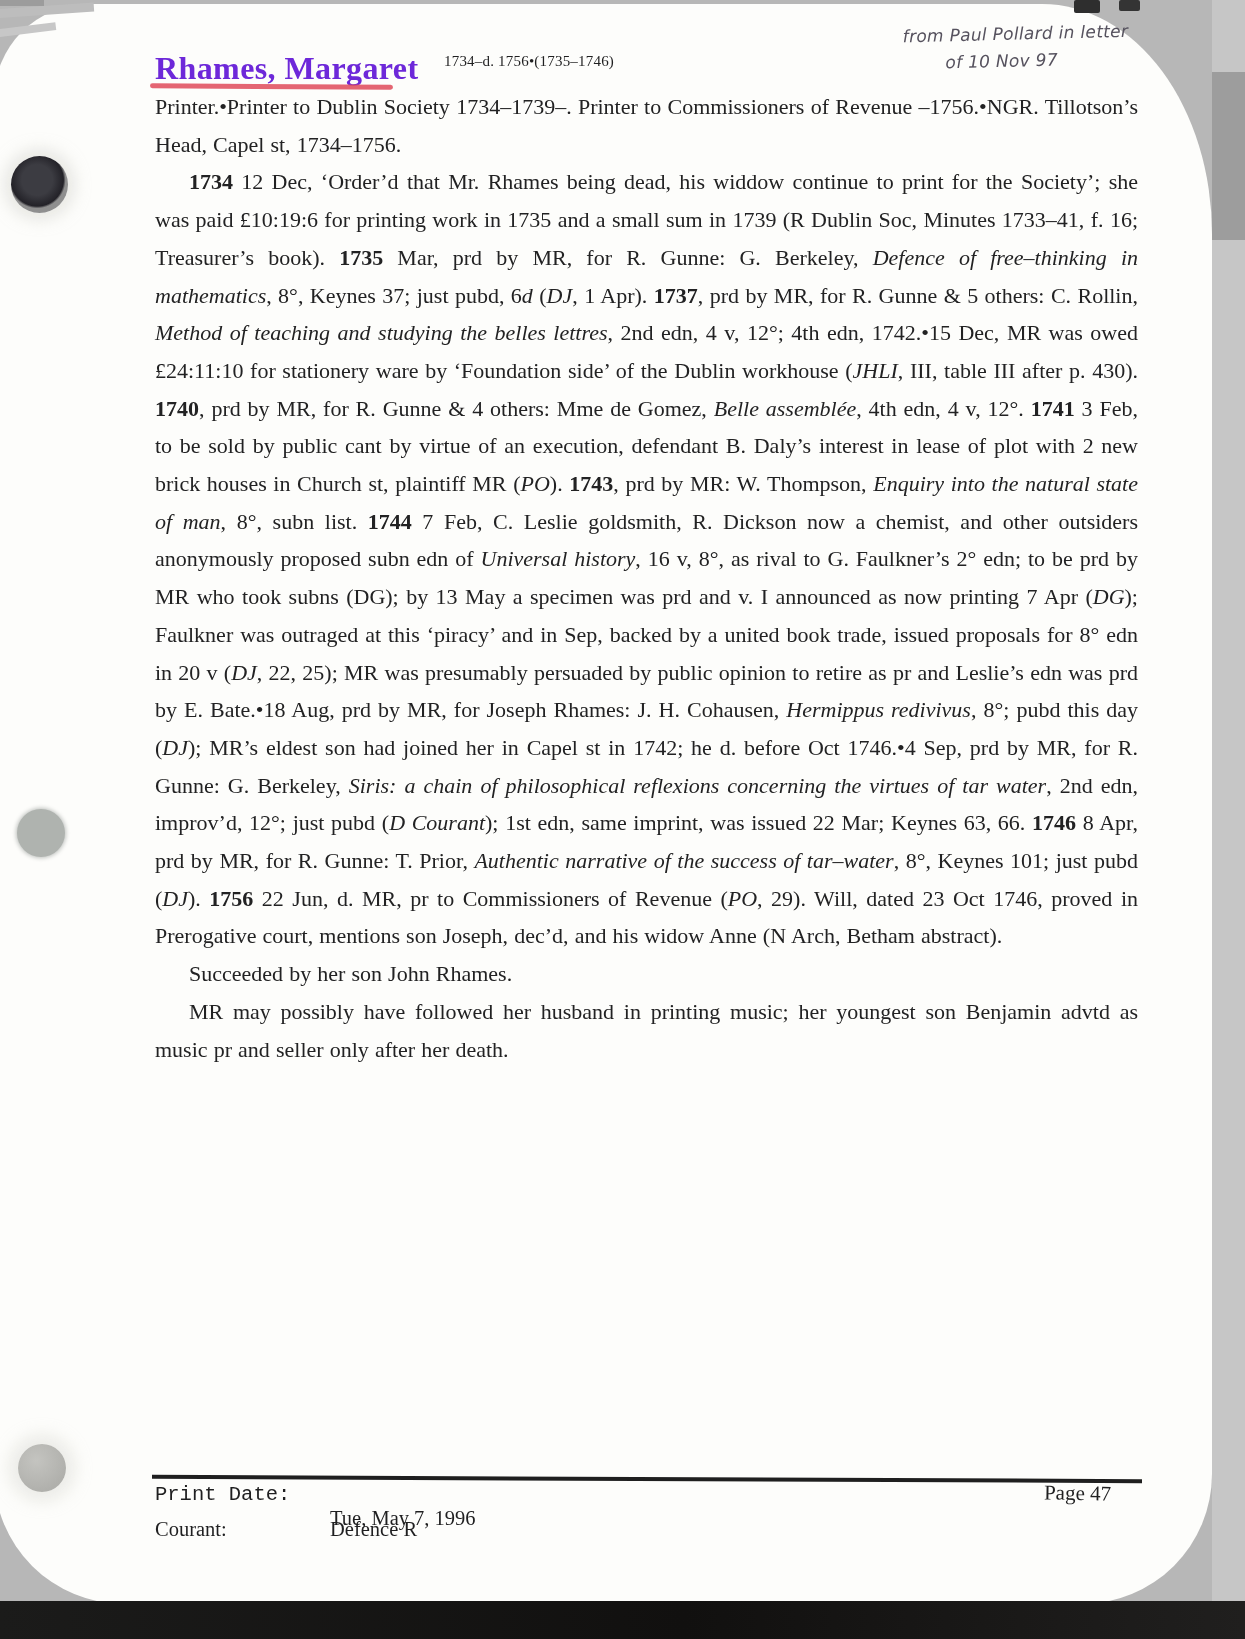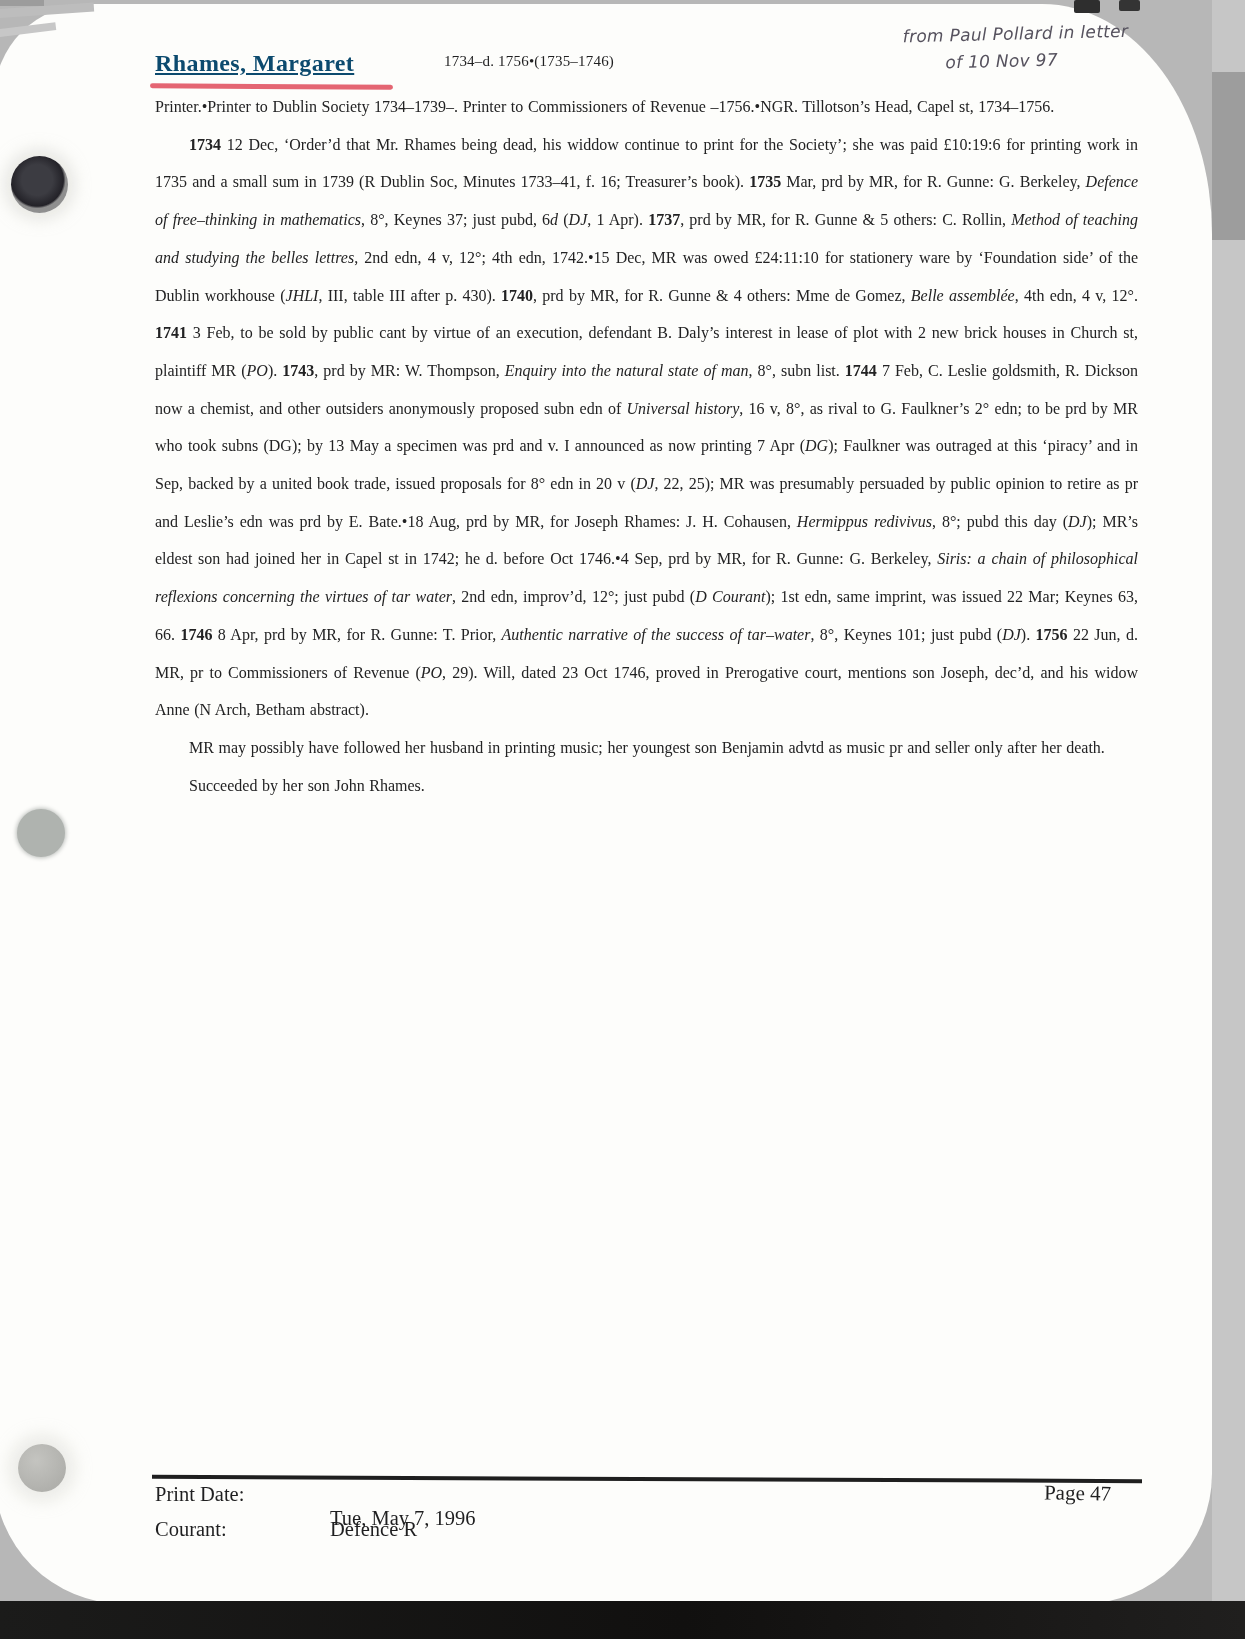--- a/index.html
+++ b/index.html
@@ -25,42 +25,42 @@
   .hole{position:absolute;border-radius:50%;}
   .hole-top{left:11px;top:156px;width:57px;height:57px;
     background:radial-gradient(circle at 46% 42%,#3c3c42 0 34%,#232228 58%,#8f8f8f 63% 74%,#cfcfcd 88%,rgba(230,230,228,0) 100%);
     box-shadow:0 0 14px 8px rgba(215,215,210,.5);}
   .hole-mid{left:17px;top:809px;width:48px;height:48px;background:#afb3af;box-shadow:0 0 4px 1px #bcbfbc;}
   .hole-bot{left:18px;top:1444px;width:48px;height:48px;
     background:radial-gradient(circle at 38% 34%,#c4c4c0,#b0b0ac 72%);
     box-shadow:0 0 16px 10px rgba(205,205,198,.35);}
 
   
-  .entry-name{position:absolute;left:155px;top:50px;font-size:24px;font-weight:bold;letter-spacing:.4px;color:#0c4a6e;text-decoration:underline;}
+  .entry-name{position:absolute;left:155px;top:50px;font-size:32px;font-weight:bold;letter-spacing:.4px;color:#6d28d9;}
   .marker-underline{position:absolute;left:150px;top:84px;width:243px;height:5px;border-radius:3px;
     transform:rotate(.35deg);opacity:.88;}
   .entry-dates{position:absolute;left:444px;top:53px;font-size:15px;letter-spacing:.2px;font-family:Liberation Serif, serif;}
 
   
   .annotation{position:absolute;left:903px;top:20px;width:270px;transform:rotate(-1.4deg);
     font-family:"DejaVu Sans",sans-serif;font-style:italic;font-size:17px;line-height:27px;
     color:#56525e;letter-spacing:.3px;}
   .annotation .l2{margin-left:42px;}
 
   
-  .body-text{position:absolute;left:155px;top:88px;width:983px;font-size:16px;line-height:37.7px;
+  .body-text{position:absolute;left:155px;top:88px;width:983px;font-size:22px;line-height:37.7px;
     text-align:justify;word-spacing:.6px;color:#222223;}
   .body-text p{margin:0;}
   .body-text p.indent{text-indent:34px;}
   .b{font-weight:bold;}
   .i{font-style:italic;}
 
   
   .footer-rule{position:absolute;left:152px;top:1477px;width:990px;height:3.5px;background:#1f1f1f;transform:rotate(.25deg);}
-  .f-label1{position:absolute;left:155px;top:1483px;font-size:20.5px;}
+  .f-label1{position:absolute;left:155px;top:1483px;font-size:20.5px;font-family:Liberation Mono, monospace;}
   .f-value1{position:absolute;left:330px;top:1483px;font-size:20.5px;margin-top:24px;}
   .f-label2{position:absolute;left:155px;top:1518px;font-size:20.5px;}
   .f-value2{position:absolute;left:330px;top:1518px;font-size:20.5px;}
   .page-number{position:absolute;left:1044px;top:1481px;font-size:21px;transform:rotate(1deg);}
 </style>
 </head>
 <body>
 
 <div class="canvas">
 
@@ -82,22 +82,22 @@
   <div class="entry-dates">1734–d. 1756•(1735–1746)</div>
 
   <div class="annotation">
     <div class="l1">from Paul Pollard in letter</div>
     <div class="l2">of 10 Nov 97</div>
   </div>
 
   <div class="body-text">
     <p><span>Printer.•Printer to Dublin Society 1734–1739–.  Printer to Commissioners of Revenue –1756.•NGR. Tillotson’s Head, Capel st, 1734–1756.</span></p>
     <p class="indent"><span class="b">1734</span><span> 12 Dec, ‘Order’d that Mr. Rhames being dead, his widdow continue to print for the Society’;  she was paid £10:19:6 for printing work in 1735 and a small sum in 1739 (R Dublin Soc, Minutes 1733–41, f. 16; Treasurer’s book).  </span><span class="b">1735</span><span> Mar, prd by MR, for R. Gunne:  G. Berkeley, </span><span class="i">Defence of free–thinking in mathematics</span><span>, 8°, Keynes 37; just pubd, 6</span><span class="i">d</span><span> (</span><span class="i">DJ</span><span>, 1 Apr). </span><span class="b">1737</span><span>, prd by MR, for R. Gunne &amp; 5 others:  C. Rollin, </span><span class="i">Method of teaching and studying the belles lettres</span><span>, 2nd edn, 4 v, 12°;  4th edn, 1742.•15 Dec, MR was owed £24:11:10 for stationery ware by ‘Foundation side’ of the Dublin workhouse (</span><span class="i">JHLI</span><span>, III, table III after p. 430).  </span><span class="b">1740</span><span>, prd by MR, for R. Gunne &amp; 4 others:  Mme de Gomez, </span><span class="i">Belle assemblée</span><span>, 4th edn, 4 v, 12°.  </span><span class="b">1741</span><span> 3 Feb, to be sold by public cant by virtue of an execution, defendant B. Daly’s interest in lease of plot with 2 new brick houses in Church st, plaintiff MR (</span><span class="i">PO</span><span>).  </span><span class="b">1743</span><span>, prd by MR:  W. Thompson, </span><span class="i">Enquiry into the natural state of man</span><span>, 8°, subn list.  </span><span class="b">1744</span><span> 7 Feb, C. Leslie goldsmith, R. Dickson now a chemist, and other outsiders anonymously proposed subn edn of </span><span class="i">Universal history</span><span>, 16 v, 8°, as rival to G. Faulkner’s 2° edn;  to be prd by MR who took subns (DG);  by 13 May a specimen was prd and v. I announced as now printing 7 Apr (</span><span class="i">DG</span><span>);  Faulkner was outraged at this ‘piracy’ and in Sep, backed by a united book trade, issued proposals for 8° edn in 20 v (</span><span class="i">DJ</span><span>, 22, 25);  MR was presumably persuaded by public opinion to retire as pr and Leslie’s edn was prd by E. Bate.•18 Aug, prd by MR, for Joseph Rhames:  J. H. Cohausen, </span><span class="i">Hermippus redivivus</span><span>, 8°; pubd this day (</span><span class="i">DJ</span><span>);  MR’s eldest son had joined her in Capel st in 1742;  he d. before Oct 1746.•4 Sep, prd by MR, for R. Gunne:  G. Berkeley, </span><span class="i">Siris:  a chain of philosophical reflexions concerning the virtues of tar water</span><span>, 2nd edn, improv’d, 12°;  just pubd (</span><span class="i">D Courant</span><span>);  1st edn, same imprint, was issued 22 Mar;  Keynes 63, 66.  </span><span class="b">1746</span><span> 8 Apr, prd by MR, for R. Gunne:  T. Prior, </span><span class="i">Authentic narrative of the success of tar–water</span><span>, 8°, Keynes 101;  just pubd (</span><span class="i">DJ</span><span>).  </span><span class="b">1756</span><span> 22 Jun, d. MR, pr to Commissioners of Revenue (</span><span class="i">PO</span><span>, 29).  Will,  dated 23 Oct 1746, proved in Prerogative court, mentions son Joseph, dec’d, and his widow Anne (N Arch, Betham abstract).</span></p>
+    <p class="indent"><span>Succeeded by her son John Rhames.</span></p>
     <p class="indent"><span>MR may possibly have followed her husband in printing music;  her youngest son Benjamin advtd as music pr and seller only after her death.</span></p>
-    <p class="indent"><span>Succeeded by her son John Rhames.</span></p>
   </div>
 
   <div class="footer-rule"></div>
   <div class="f-label1">Print Date:</div>
   <div class="f-value1">Tue, May 7, 1996</div>
   <div class="f-label2">Courant:</div>
   <div class="f-value2">Defence R</div>
   <div class="page-number">Page 47</div>
 
   <div class="bottom-bar"></div>

